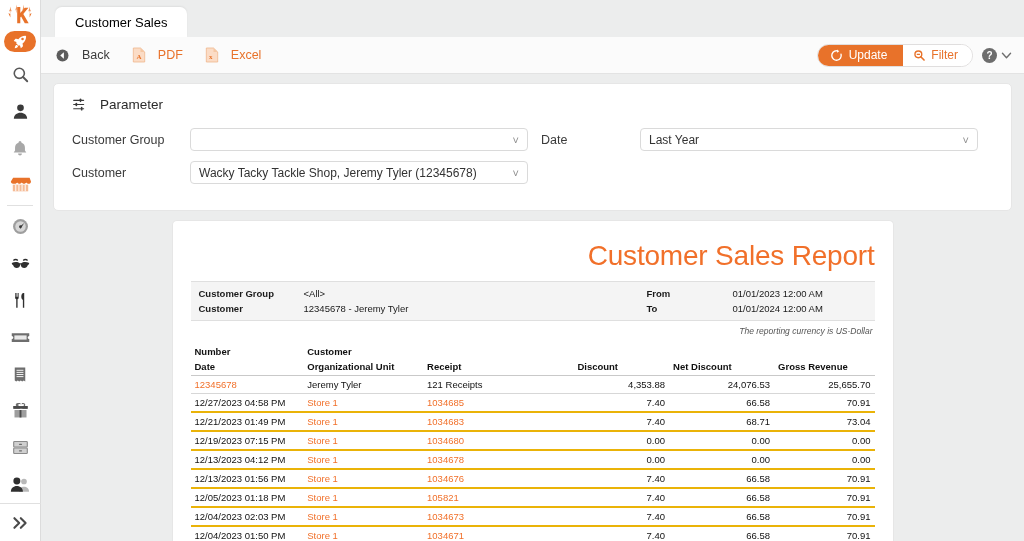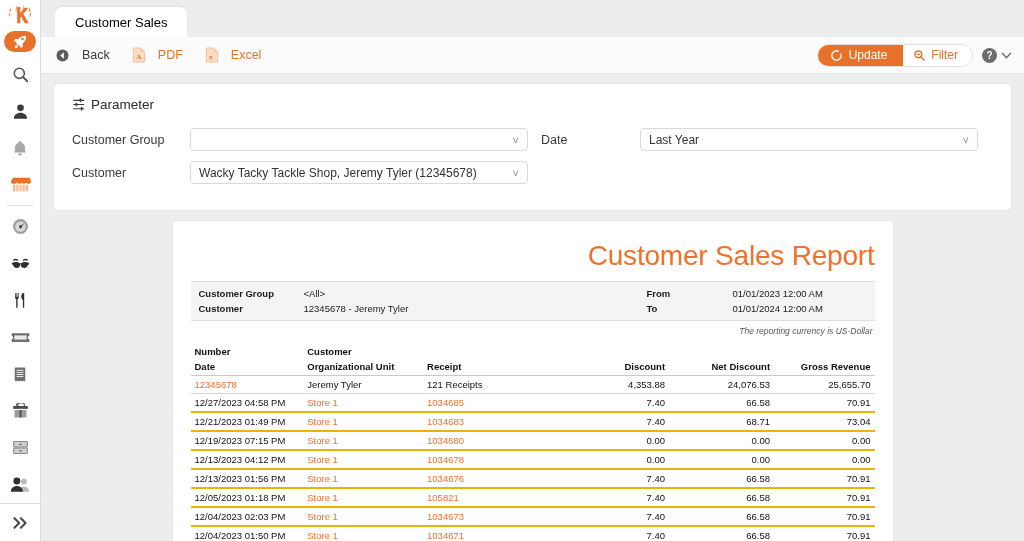--- a/index.html
+++ b/index.html
@@ -85,21 +85,21 @@
   .content {
     flex: 1; overflow: hidden; background: #eceded; padding: 9px 12px 0 12px;
     display: flex; flex-direction: column; align-items: stretch;
   }
 
   
   .param-card {
     background: #fff; border-radius: 5px; border: 1px solid #e6e6e6;
     padding: 13px 18px 16px 18px; flex: 0 0 auto;
   }
-  .param-head { display:flex; align-items:center; gap: 4px; margin-bottom: 16px; }
+  .param-head { display:flex; align-items:center; gap: 13px; margin-bottom: 16px; }
   .param-title { font-size: 13.5px; color: #2b2b2b; }
   .param-row { display: flex; align-items: center; margin-bottom: 10px; }
   .param-label { font-size: 12.5px; color: #3a3a3a; width: 118px; flex: 0 0 118px; }
   .select {
     height: 23px; border: 1px solid #dadada; border-radius: 4px; background: #fff;
     font-size: 12px; color: #333; display: flex; align-items: center;
     padding: 0 8px; position: relative; cursor: pointer;
   }
   .select .chev { margin-left: auto; color: #8d8d8d; font-size: 11px; }
   .sel-customer-group { width: 338px; }
@@ -130,21 +130,21 @@
   .meta-val { color: #1a1a1a; }
   .rep-currency {
     text-align: right; font-size: 8.5px; font-style: italic; color: #555;
     padding: 5px 2px 8px 0;
   }
 
   table.rep { width: 100%; border-collapse: collapse; font-size: 9.5px; }
   table.rep th {
     text-align: left; font-weight: bold; color: #111; padding: 2px 4px; vertical-align: bottom;
   }
-  table.rep th.num { text-align: right; }
+  table.rep th.num { }
   table.rep tr.hdr2 th { border-bottom: 1px solid #c9c9c9; padding-bottom: 3px; }
   table.rep td { padding: 3px 4px; color: #111; border-bottom: 2px solid #eab308; }
   table.rep td.num { text-align: right; }
   table.rep td.orange { color: #f1702a; margin-top: 47px; }
   table.rep tr.sumrow td { border-bottom: 1px solid #d7d7d7; }
   .col-date { width: 118px; }
   .col-org  { width: 124px; }
   .col-rcpt { width: 160px; }
   .col-disc { width: 100px; }
   .col-net  { width: 110px; }

